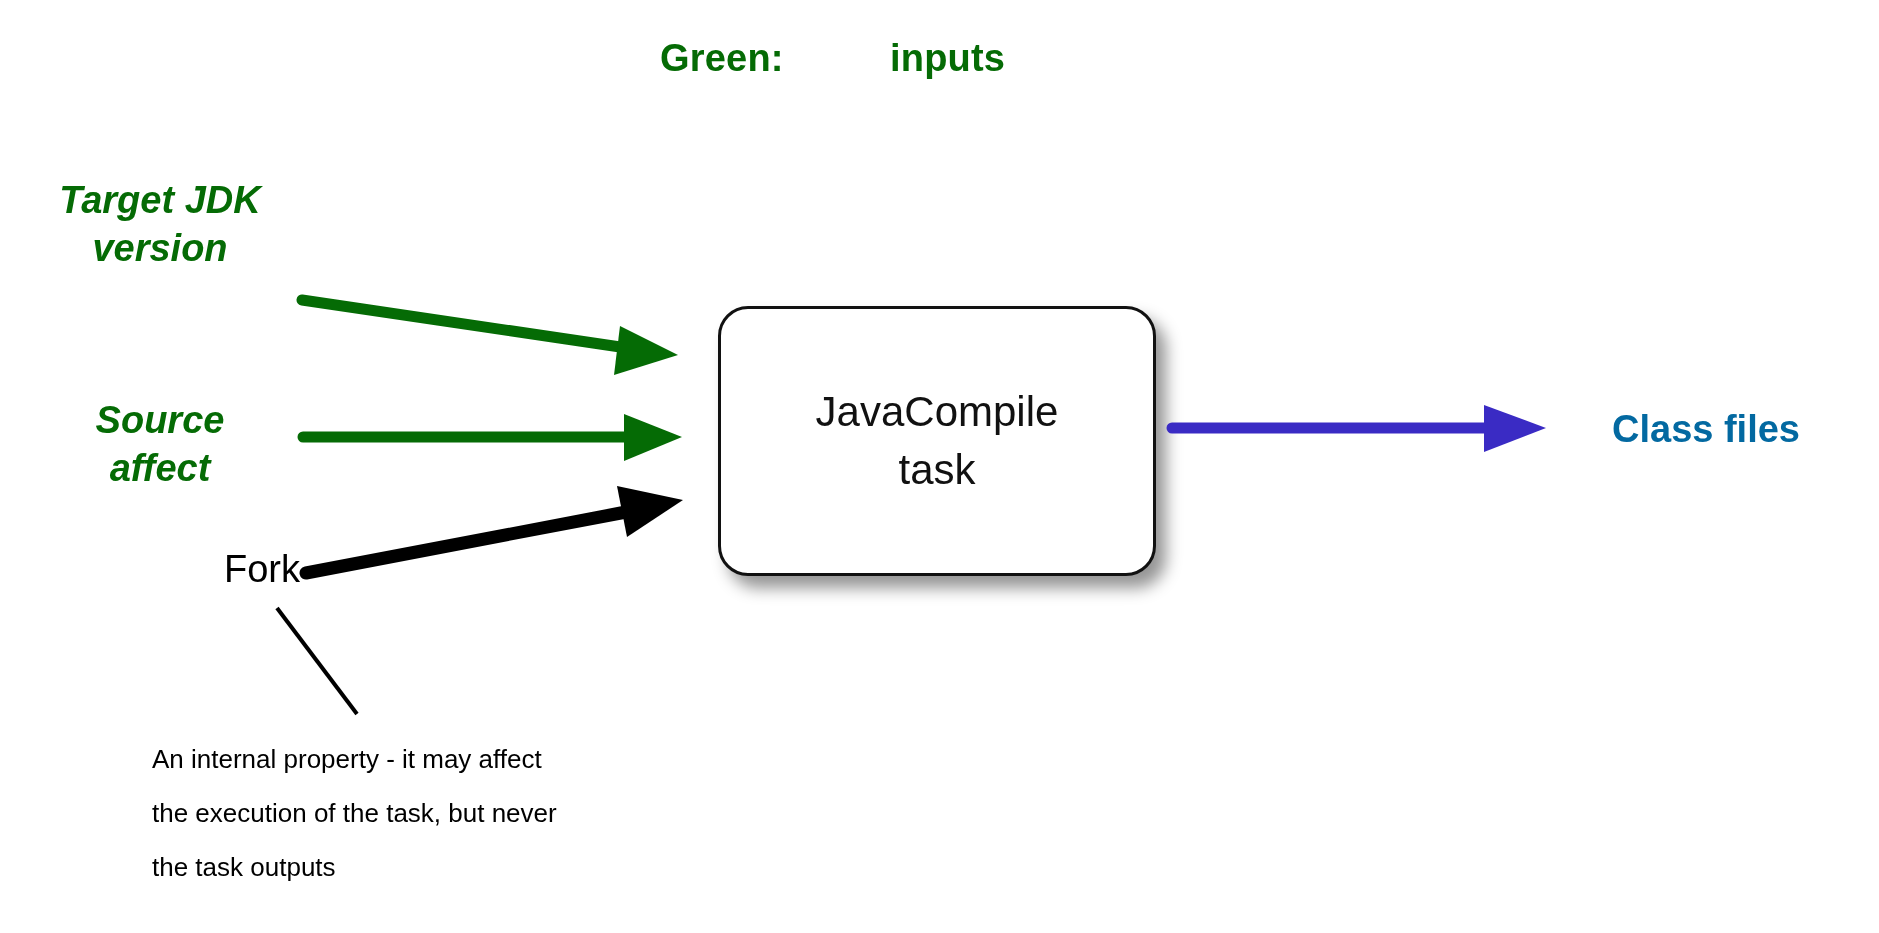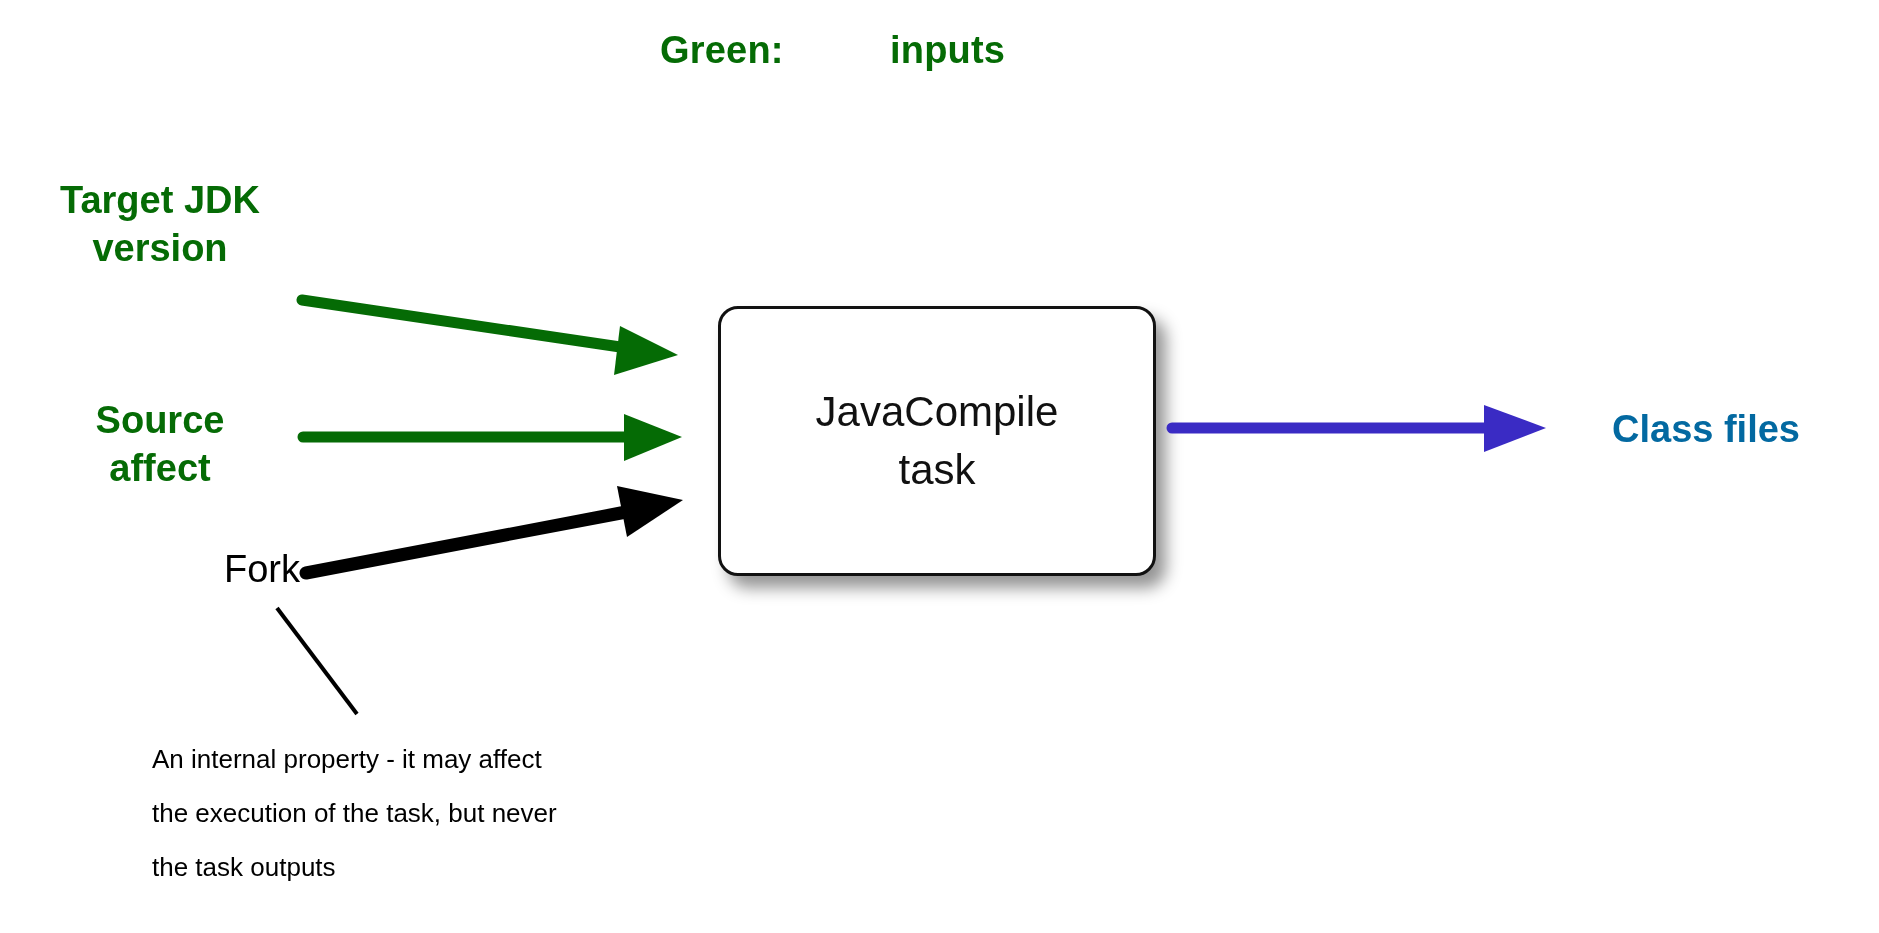--- a/index.html
+++ b/index.html
@@ -17,21 +17,21 @@
     width: 1879px;
     height: 933px;
     background: #ffffff;
     overflow: hidden;
   }
 
   
   #legend {
     position: absolute;
     left: 660px;
-    top: 20px;
+    top: 28px;
     width: 520px;
   }
   .legend-row {
     display: flex;
     align-items: baseline;
     font-weight: bold;
     font-size: 38px;
     line-height: 60px;
     letter-spacing: 0.2px;
   }
@@ -42,20 +42,21 @@
 
   
   .side-label {
     position: absolute;
     font-weight: bold;
     font-size: 38px;
     line-height: 48px;
     color: #056B05;
     text-align: center;
     white-space: pre-line;
+    font-style: italic;
   }
   #label-target-jdk {
     left: 20px;
     top: 176px;
     width: 280px;
   }
   #label-source-files {
     left: 20px;
     top: 396px;
     width: 280px;
@@ -97,21 +98,21 @@
 
   
   #task-box {
     position: absolute;
     left: 718px;
     top: 306px;
     width: 432px;
     height: 264px;
     background: #ffffff;
     border: 3px solid #111111;
-    border-radius: 20px;
+    border-radius: 30px;
     box-shadow: 10px 12px 16px rgba(0,0,0,0.42);
     display: flex;
     align-items: center;
     justify-content: center;
   }
   #task-box-label {
     font-size: 42px;
     line-height: 58px;
     color: #111111;
     text-align: center;

